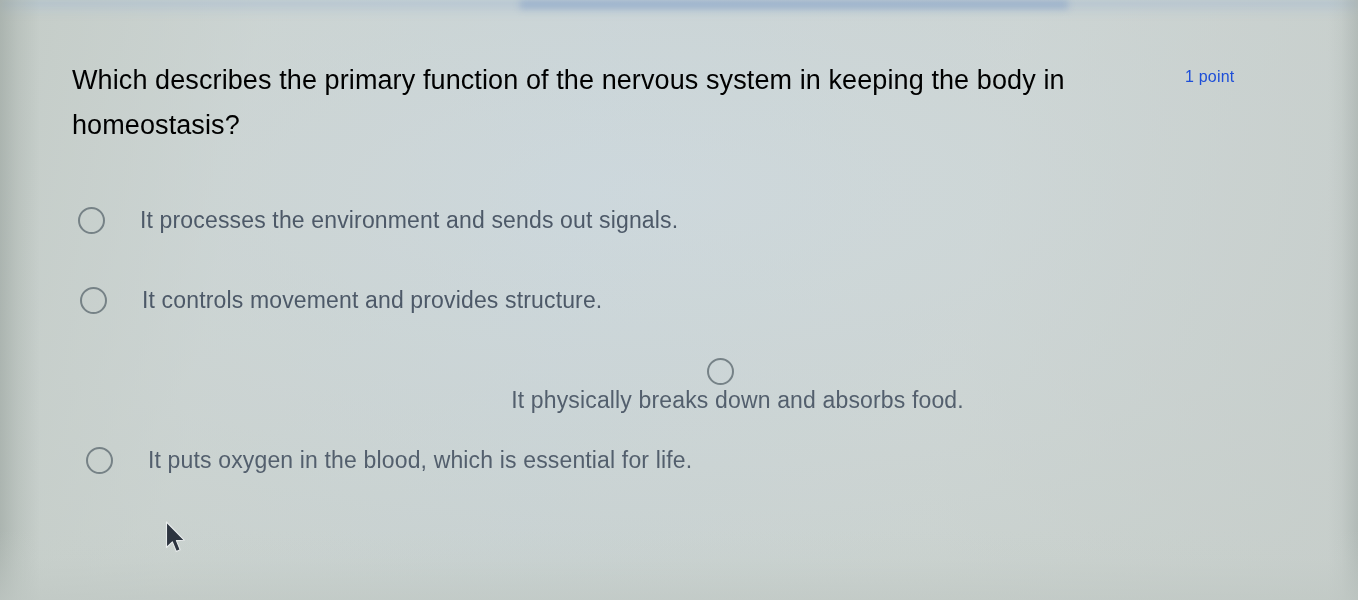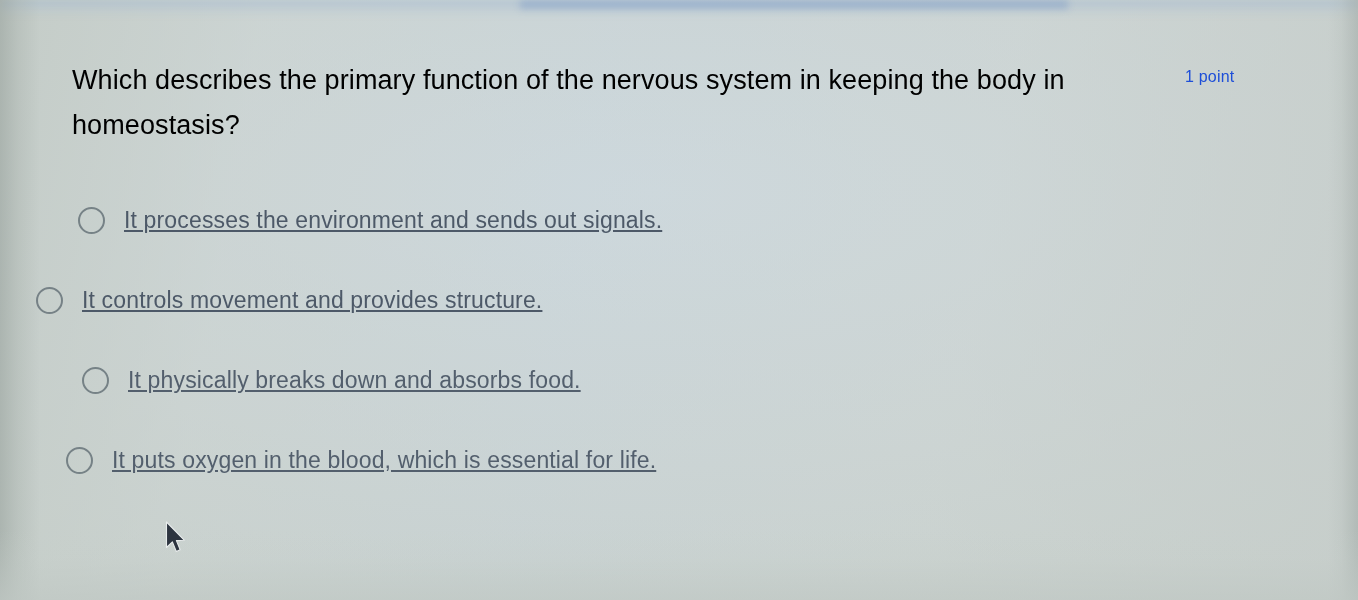--- a/index.html
+++ b/index.html
@@ -125,41 +125,40 @@
     top: 198px;
     right: 0;
   }
   .option {
     display: flex;
     align-items: center;
     height: 44px;
     margin-bottom: 36px;
   }
   .option:nth-child(1) { padding-left: 78px; }
-  .option:nth-child(2) { padding-left: 36px; }
-  .option:nth-child(3) { padding-left: 82px; }
-  .option:nth-child(4) { padding-left: 66px; }
+  .option:nth-child(2) { padding-left: 80px; }
+  .option:nth-child(3) { padding-left: 82px; flex-direction: column; }
+  .option:nth-child(4) { padding-left: 86px; }
 
   .radio {
     flex: 0 0 auto;
     width: 27px;
     height: 27px;
     border-radius: 50%;
     border: 2.5px solid #6f7b80;
     box-sizing: border-box;
     opacity: 0.92;
   }
   .option-label {
-    margin-left: 19px;
+    margin-left: 35px;
     font-size: 23px;
     line-height: 30px;
     color: #4d5968;
     letter-spacing: 0.15px;
     white-space: nowrap;
-    text-decoration: underline;
   }
   .option:nth-child(3) .option-label,
   .option:nth-child(4) .option-label { color: #535f6d; }
 
   
   .cursor {
     position: absolute;
     left: 165px;
     top: 521px;
     width: 22px;

